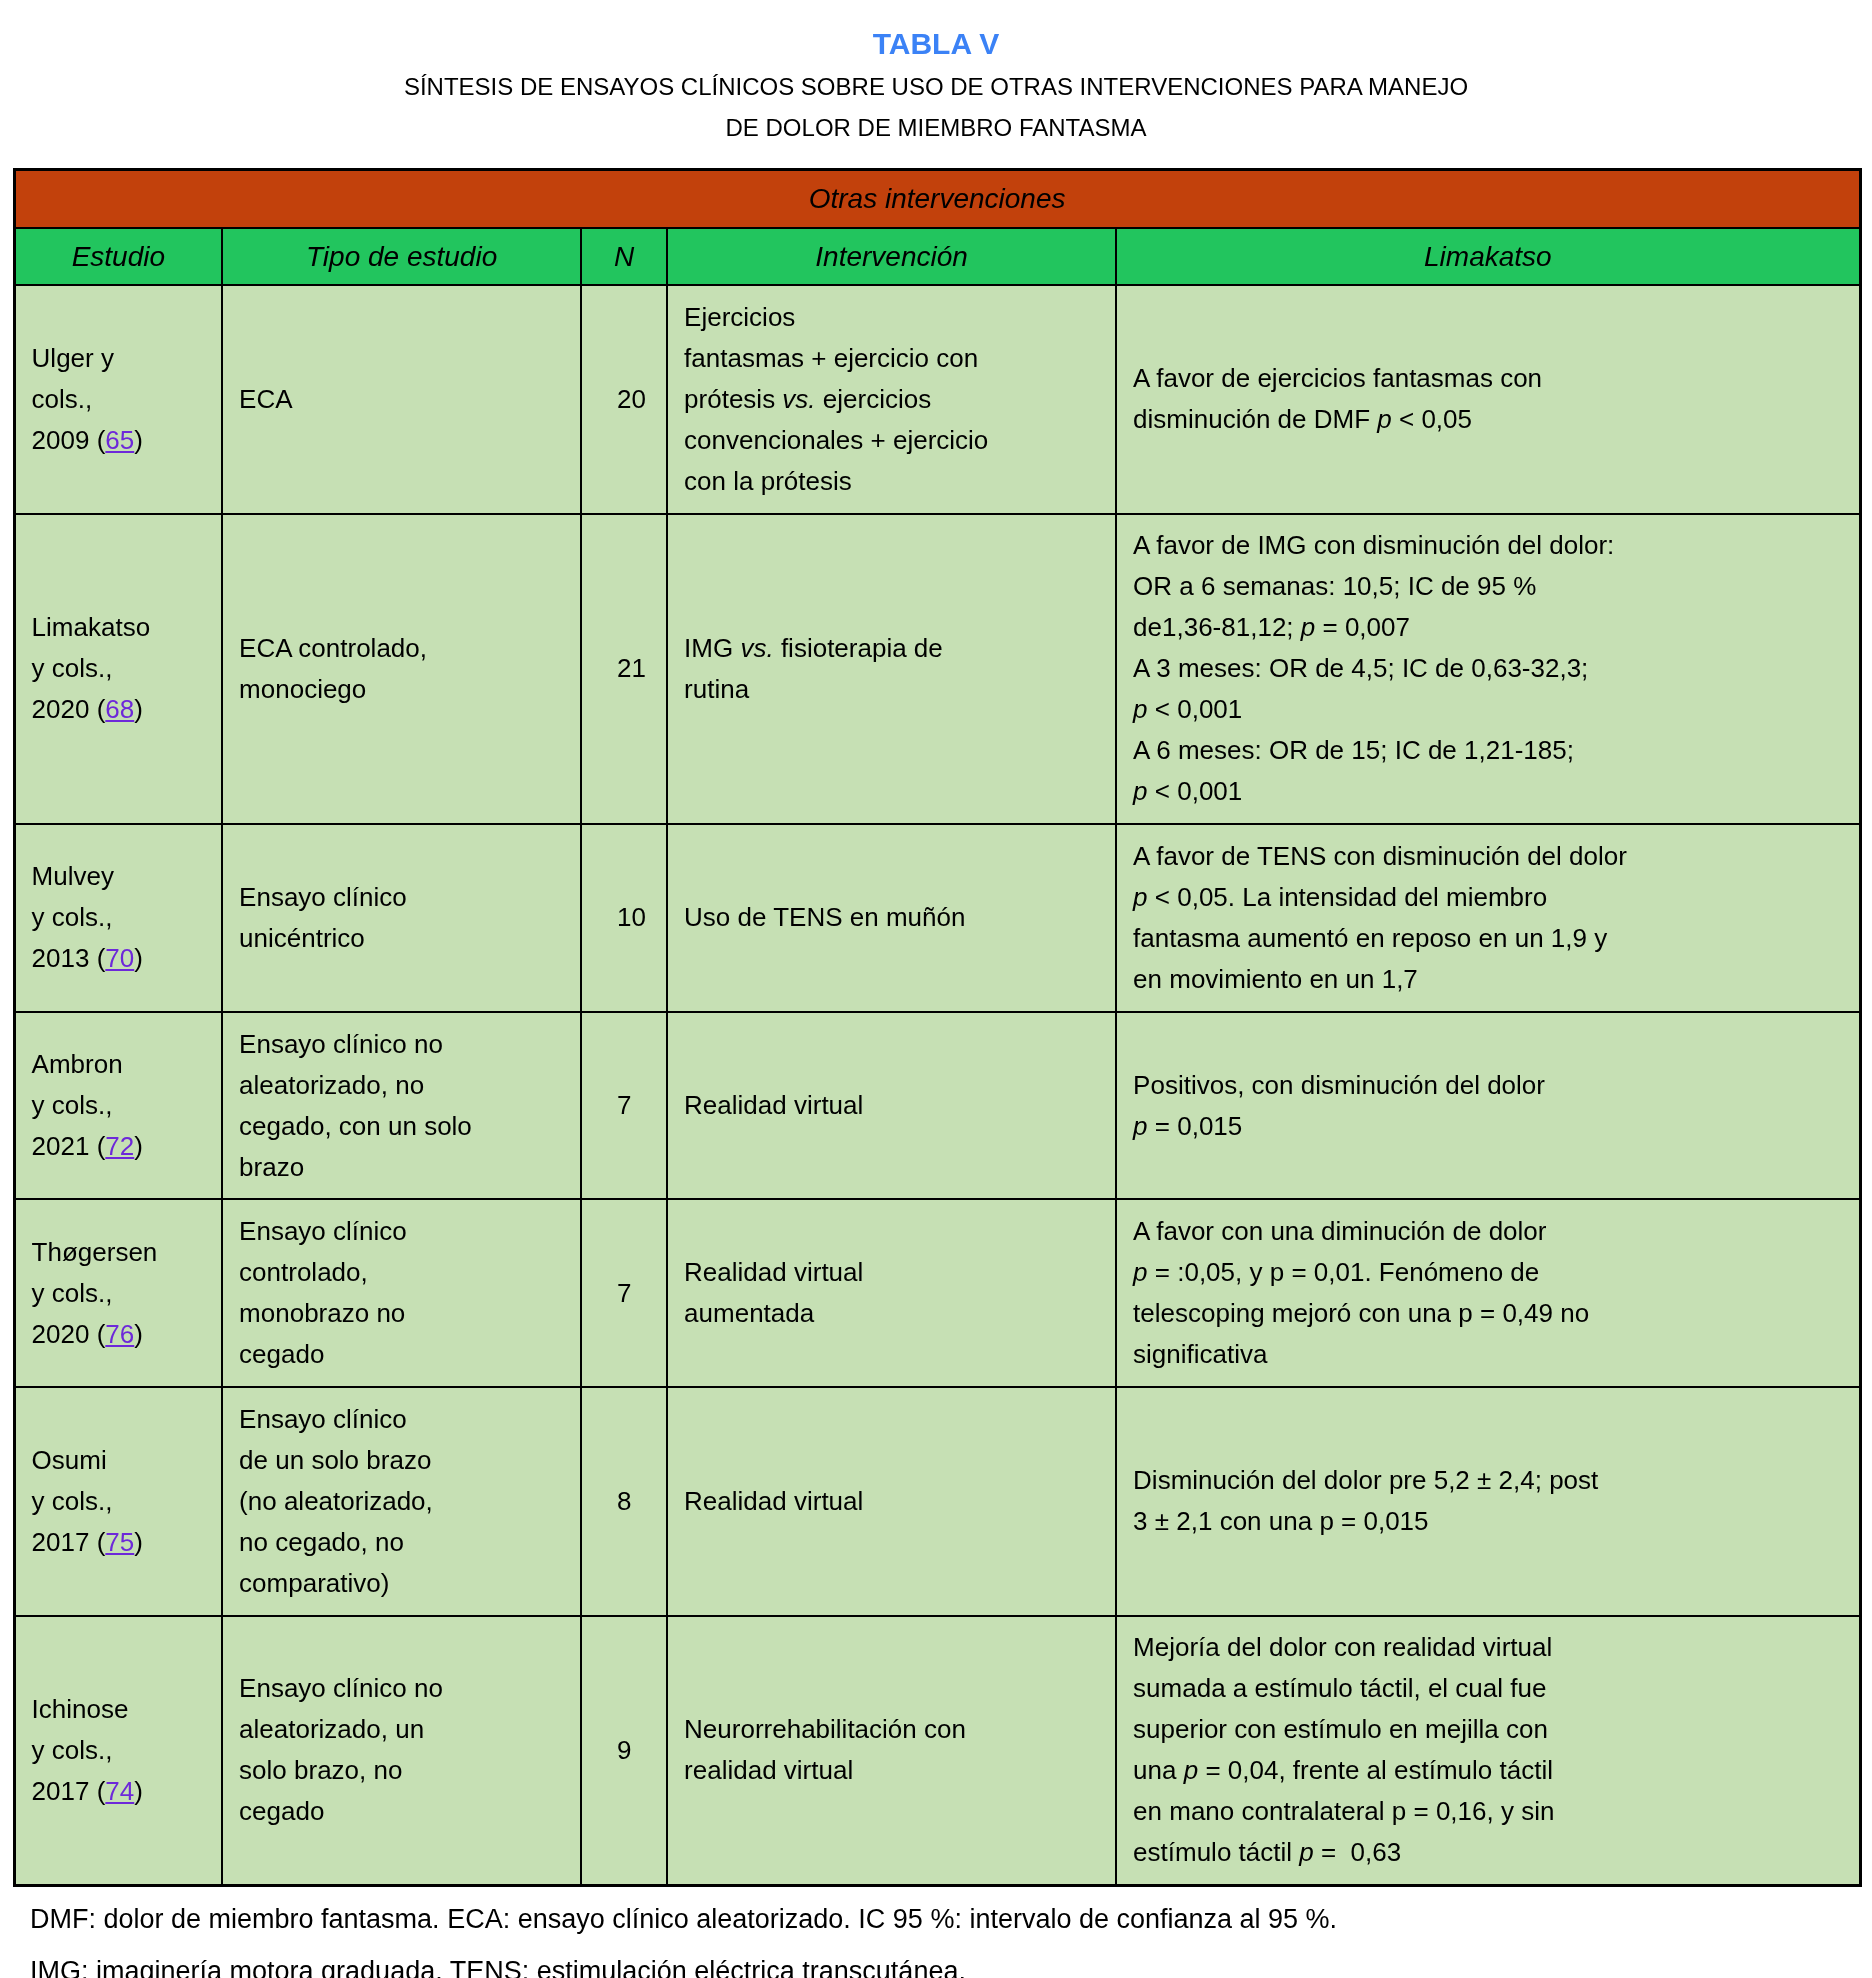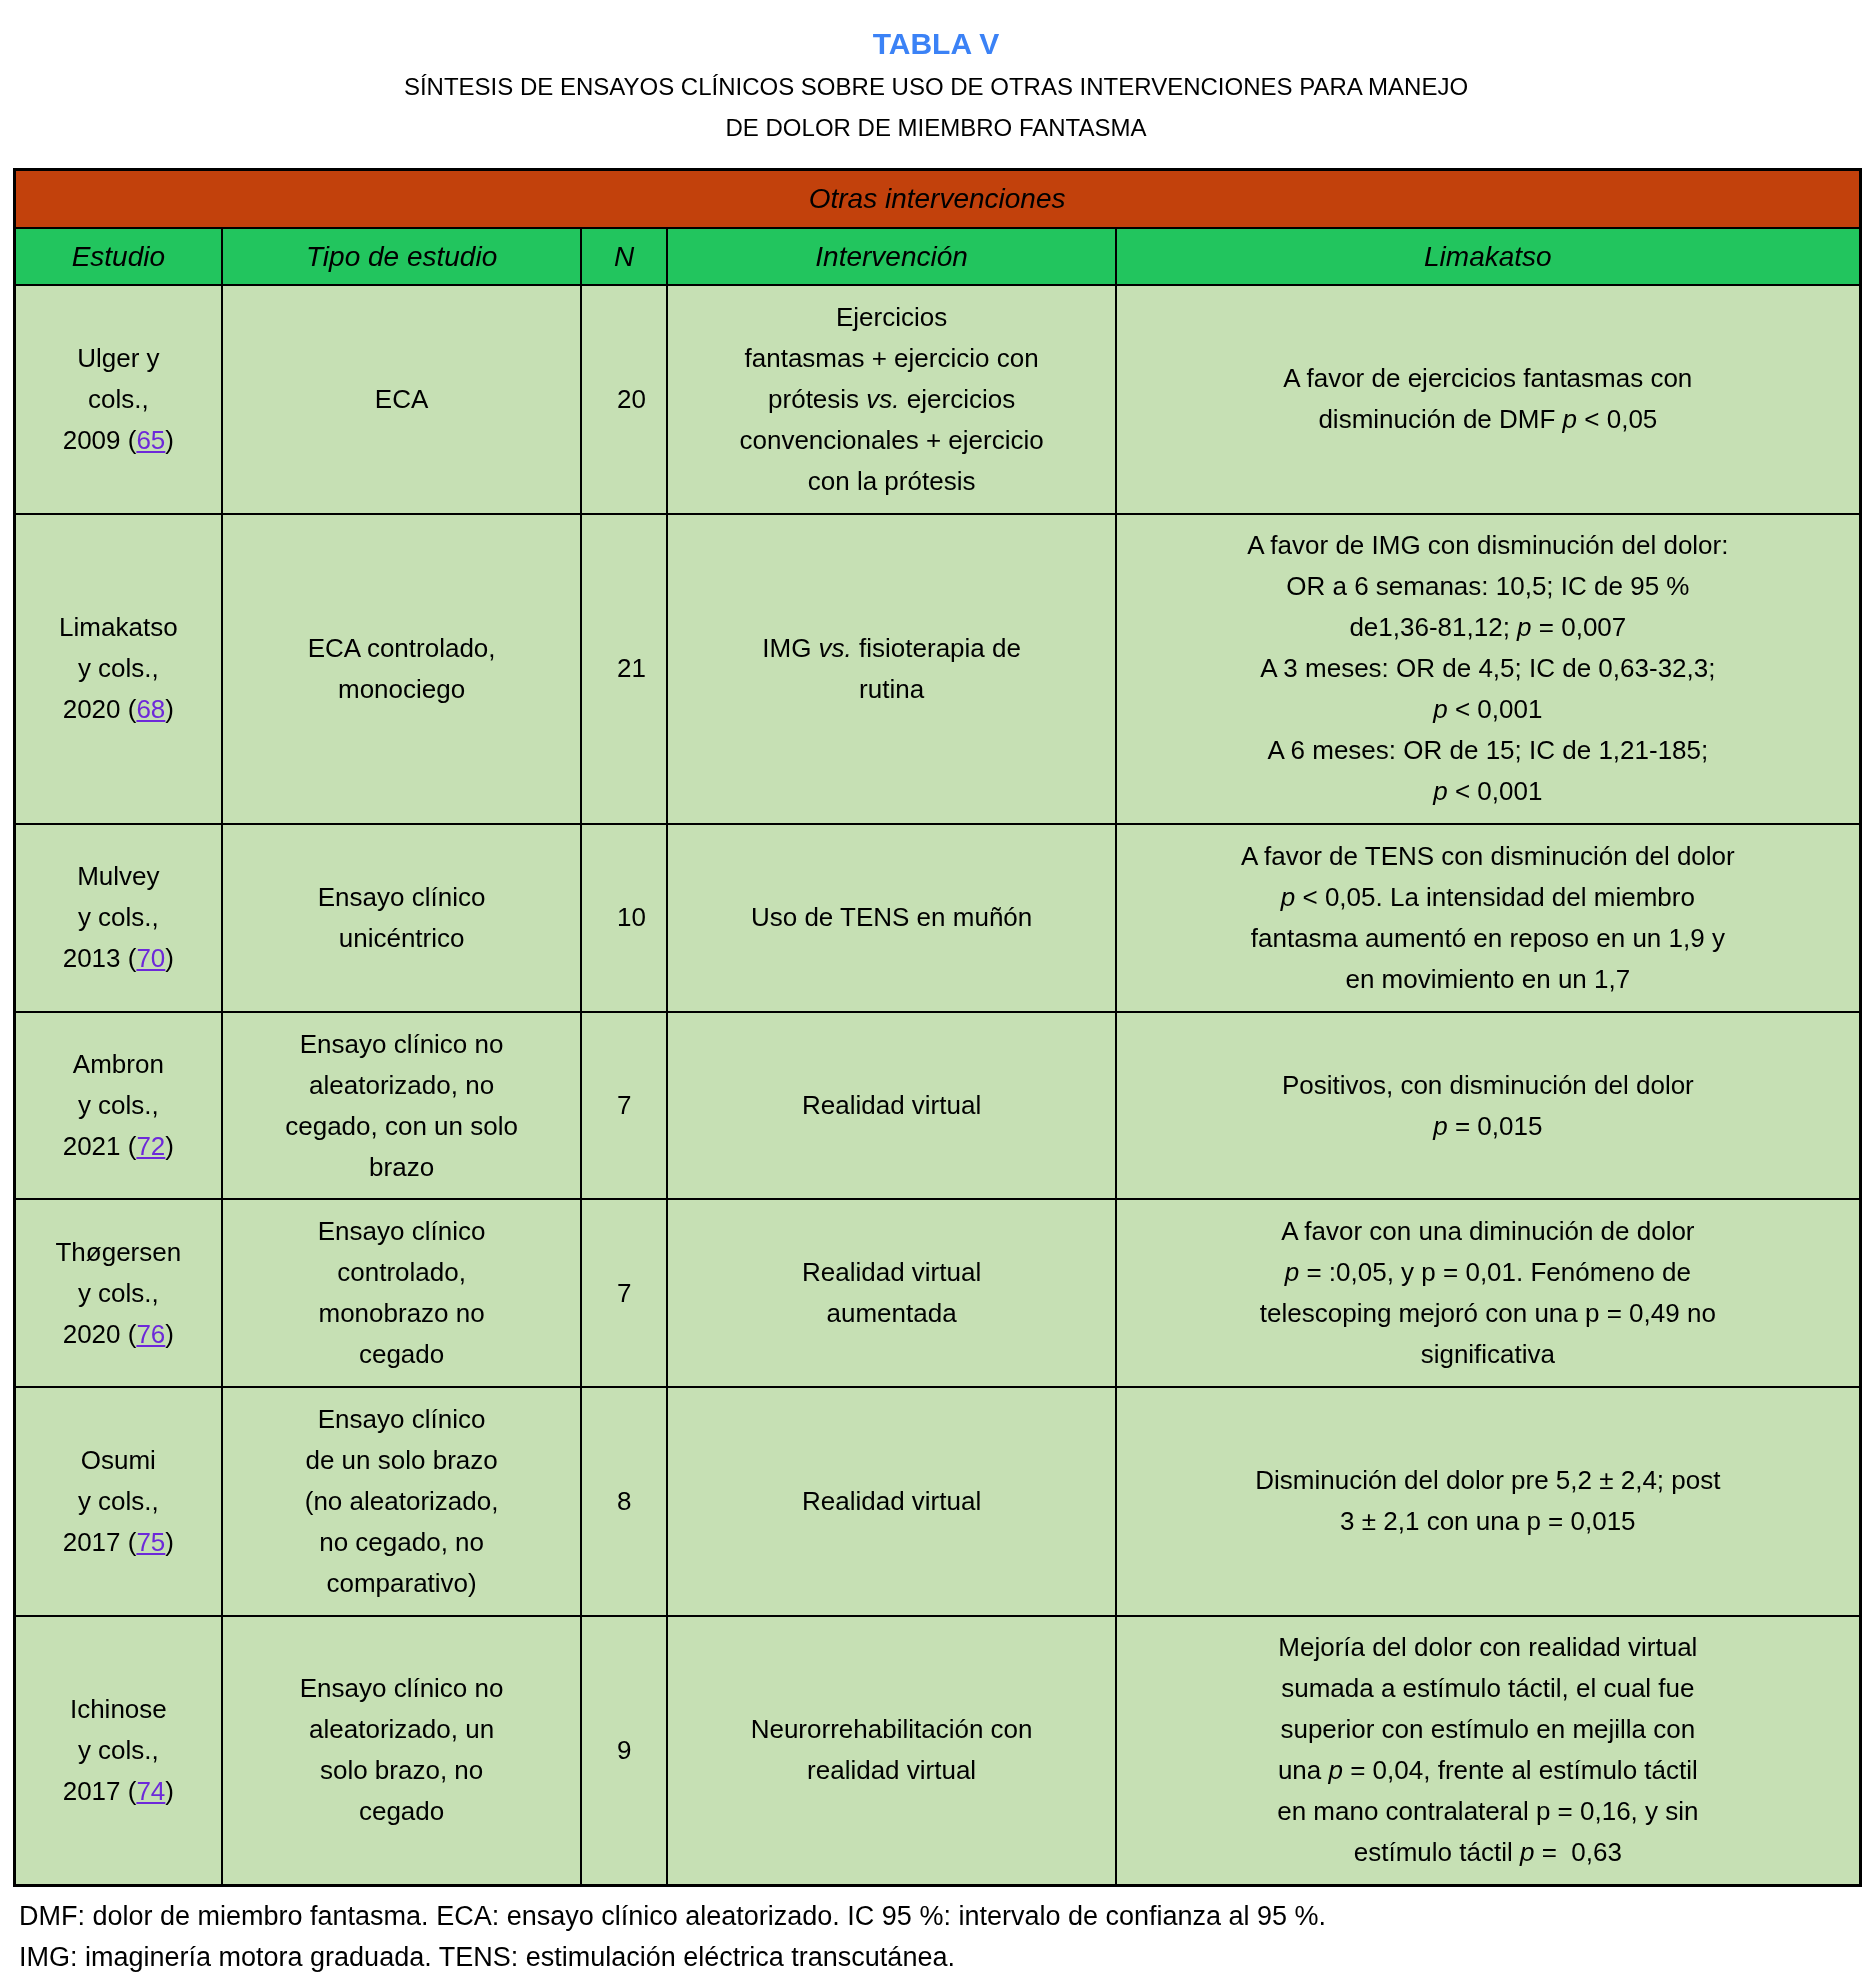--- a/index.html
+++ b/index.html
@@ -61,38 +61,38 @@
     background: #22c55e;
     text-align: center;
     font-style: italic;
     font-weight: normal;
     font-size: 28px;
     height: 40px;
     padding: 7.2px 12.6px;
   }
   tbody td {
     background: #c6e0b4;
-    text-align: center;
+    text-align: left;
   }
   tbody td.n-cell {
     text-align: left;
     padding-left: 35px;
   }
   .it { font-style: italic; }
   .ref {
     color: #6d28d9;
     text-decoration: underline;
     cursor: pointer;
   }
   .footnotes {
     margin-top: 9px;
     padding-left: 5.4px;
   }
   .footnotes p {
-    margin: 1px;
+    margin: 12px;
     font-size: 27px;
     line-height: 40px;
   }
 </style>
 </head>
 <body>
 
 <div class="page">
 
   <div class="title-block">

